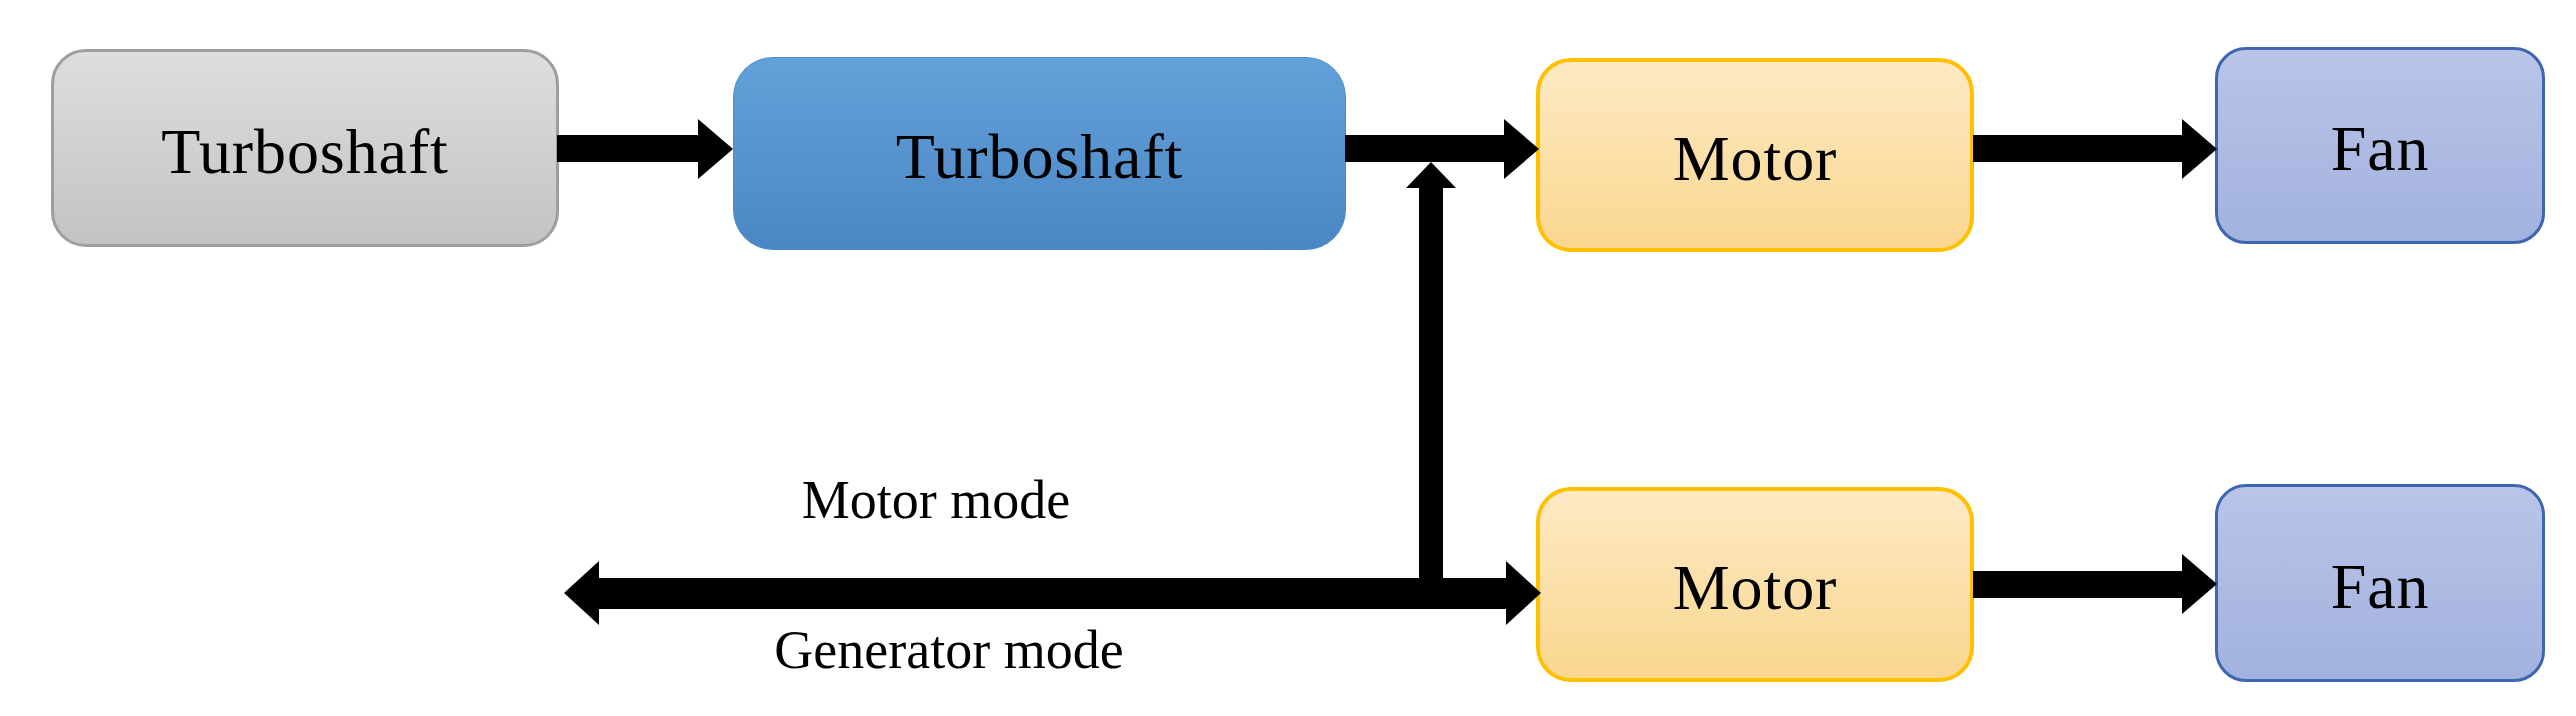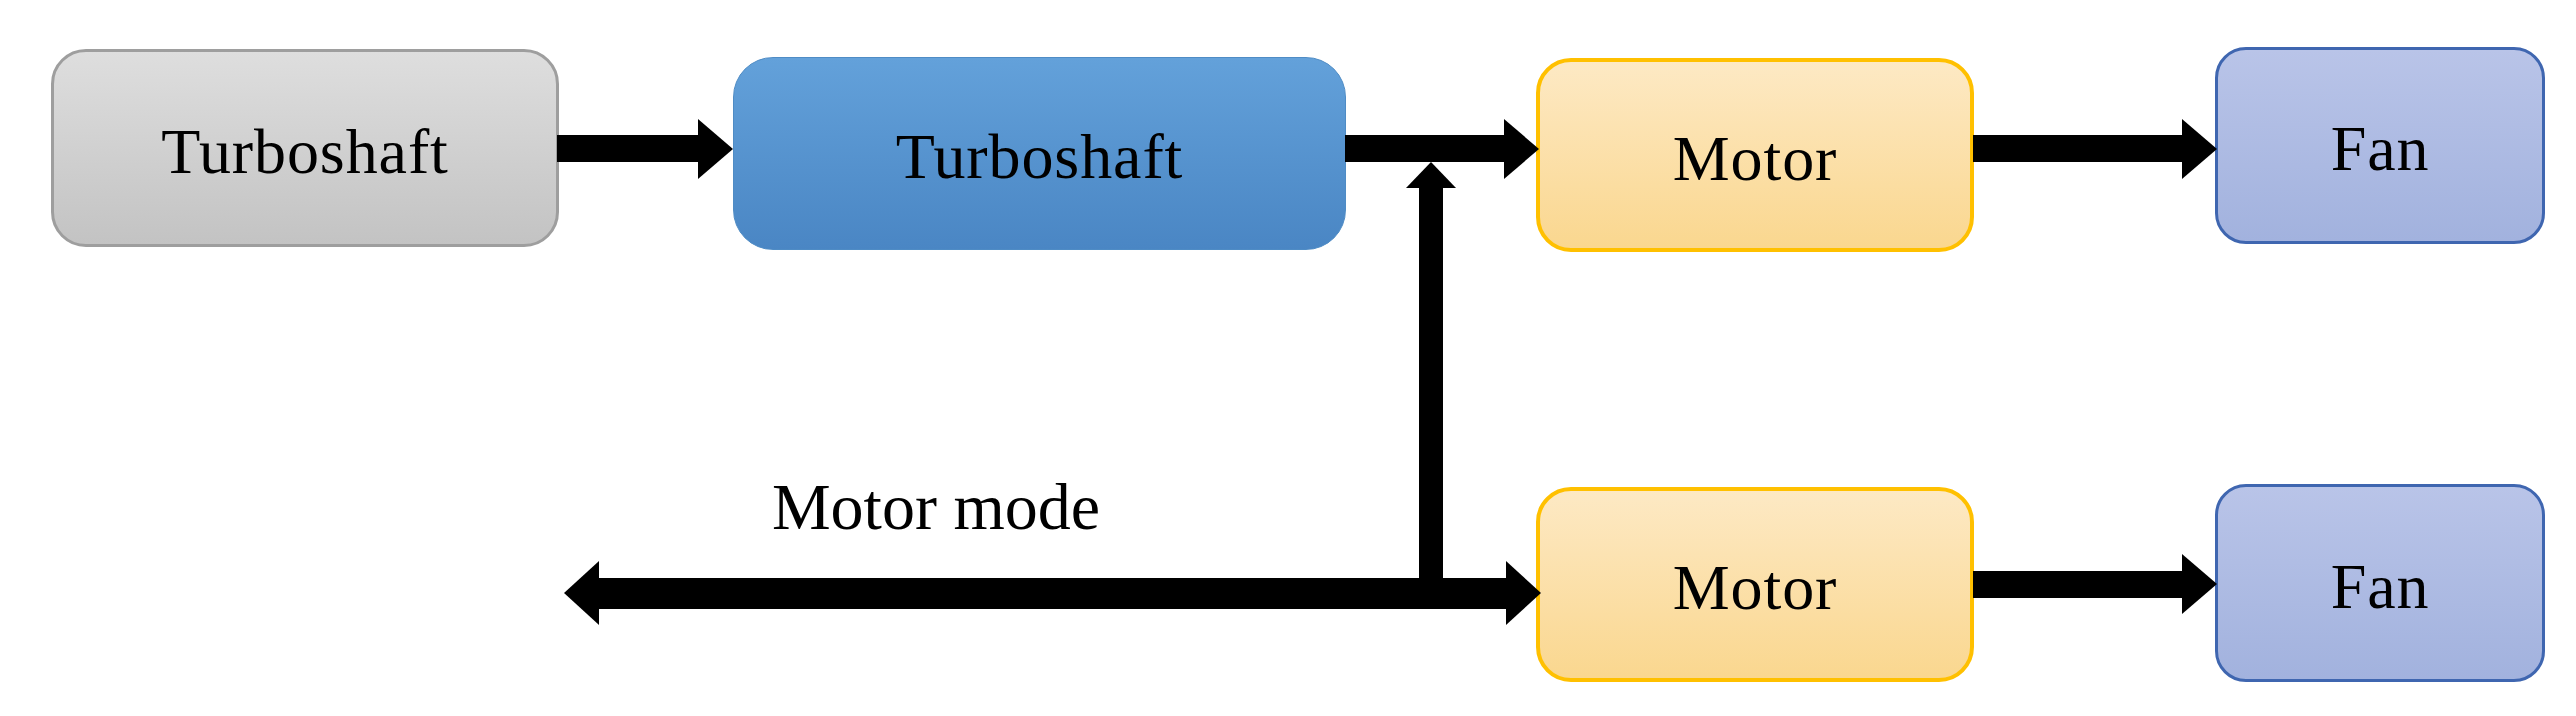--- a/index.html
+++ b/index.html
@@ -63,21 +63,21 @@
   
   .vert-stem { left: 1419px; top: 187px; width: 24px; height: 422px; }
   .vert-head { left: 1406px; top: 162px; }
   
   .a5-stem { left: 1973px; top: 571px; width: 210px; height: 27px; }
   .a5-head { left: 2182px; top: 554px; }
 
   
   .edge-label {
     position: absolute;
-    font-size: 66px;
+    font-size: 54px;
     color: #000000;
     text-align: center;
     white-space: nowrap;
   }
   .lbl-motor-mode     { left: 708px; top: 469px; width: 456px; }
   .lbl-generator-mode { left: 721px; top: 619px; width: 456px; }
 </style>
 </head>
 <body>
 
@@ -127,15 +127,16 @@
     <div class="arrow-stem vert-stem"></div>
     <div class="head head-up vert-head"></div>
   </div>
 
   <div>
     <div class="arrow-stem a5-stem"></div>
     <div class="head head-right a5-head"></div>
   </div>
 
   <div class="edge-label lbl-motor-mode">Motor mode</div>
+  <div class="edge-label lbl-generator-mode">Generator mode</div>
 
 </div>
 
 
 </body></html>

